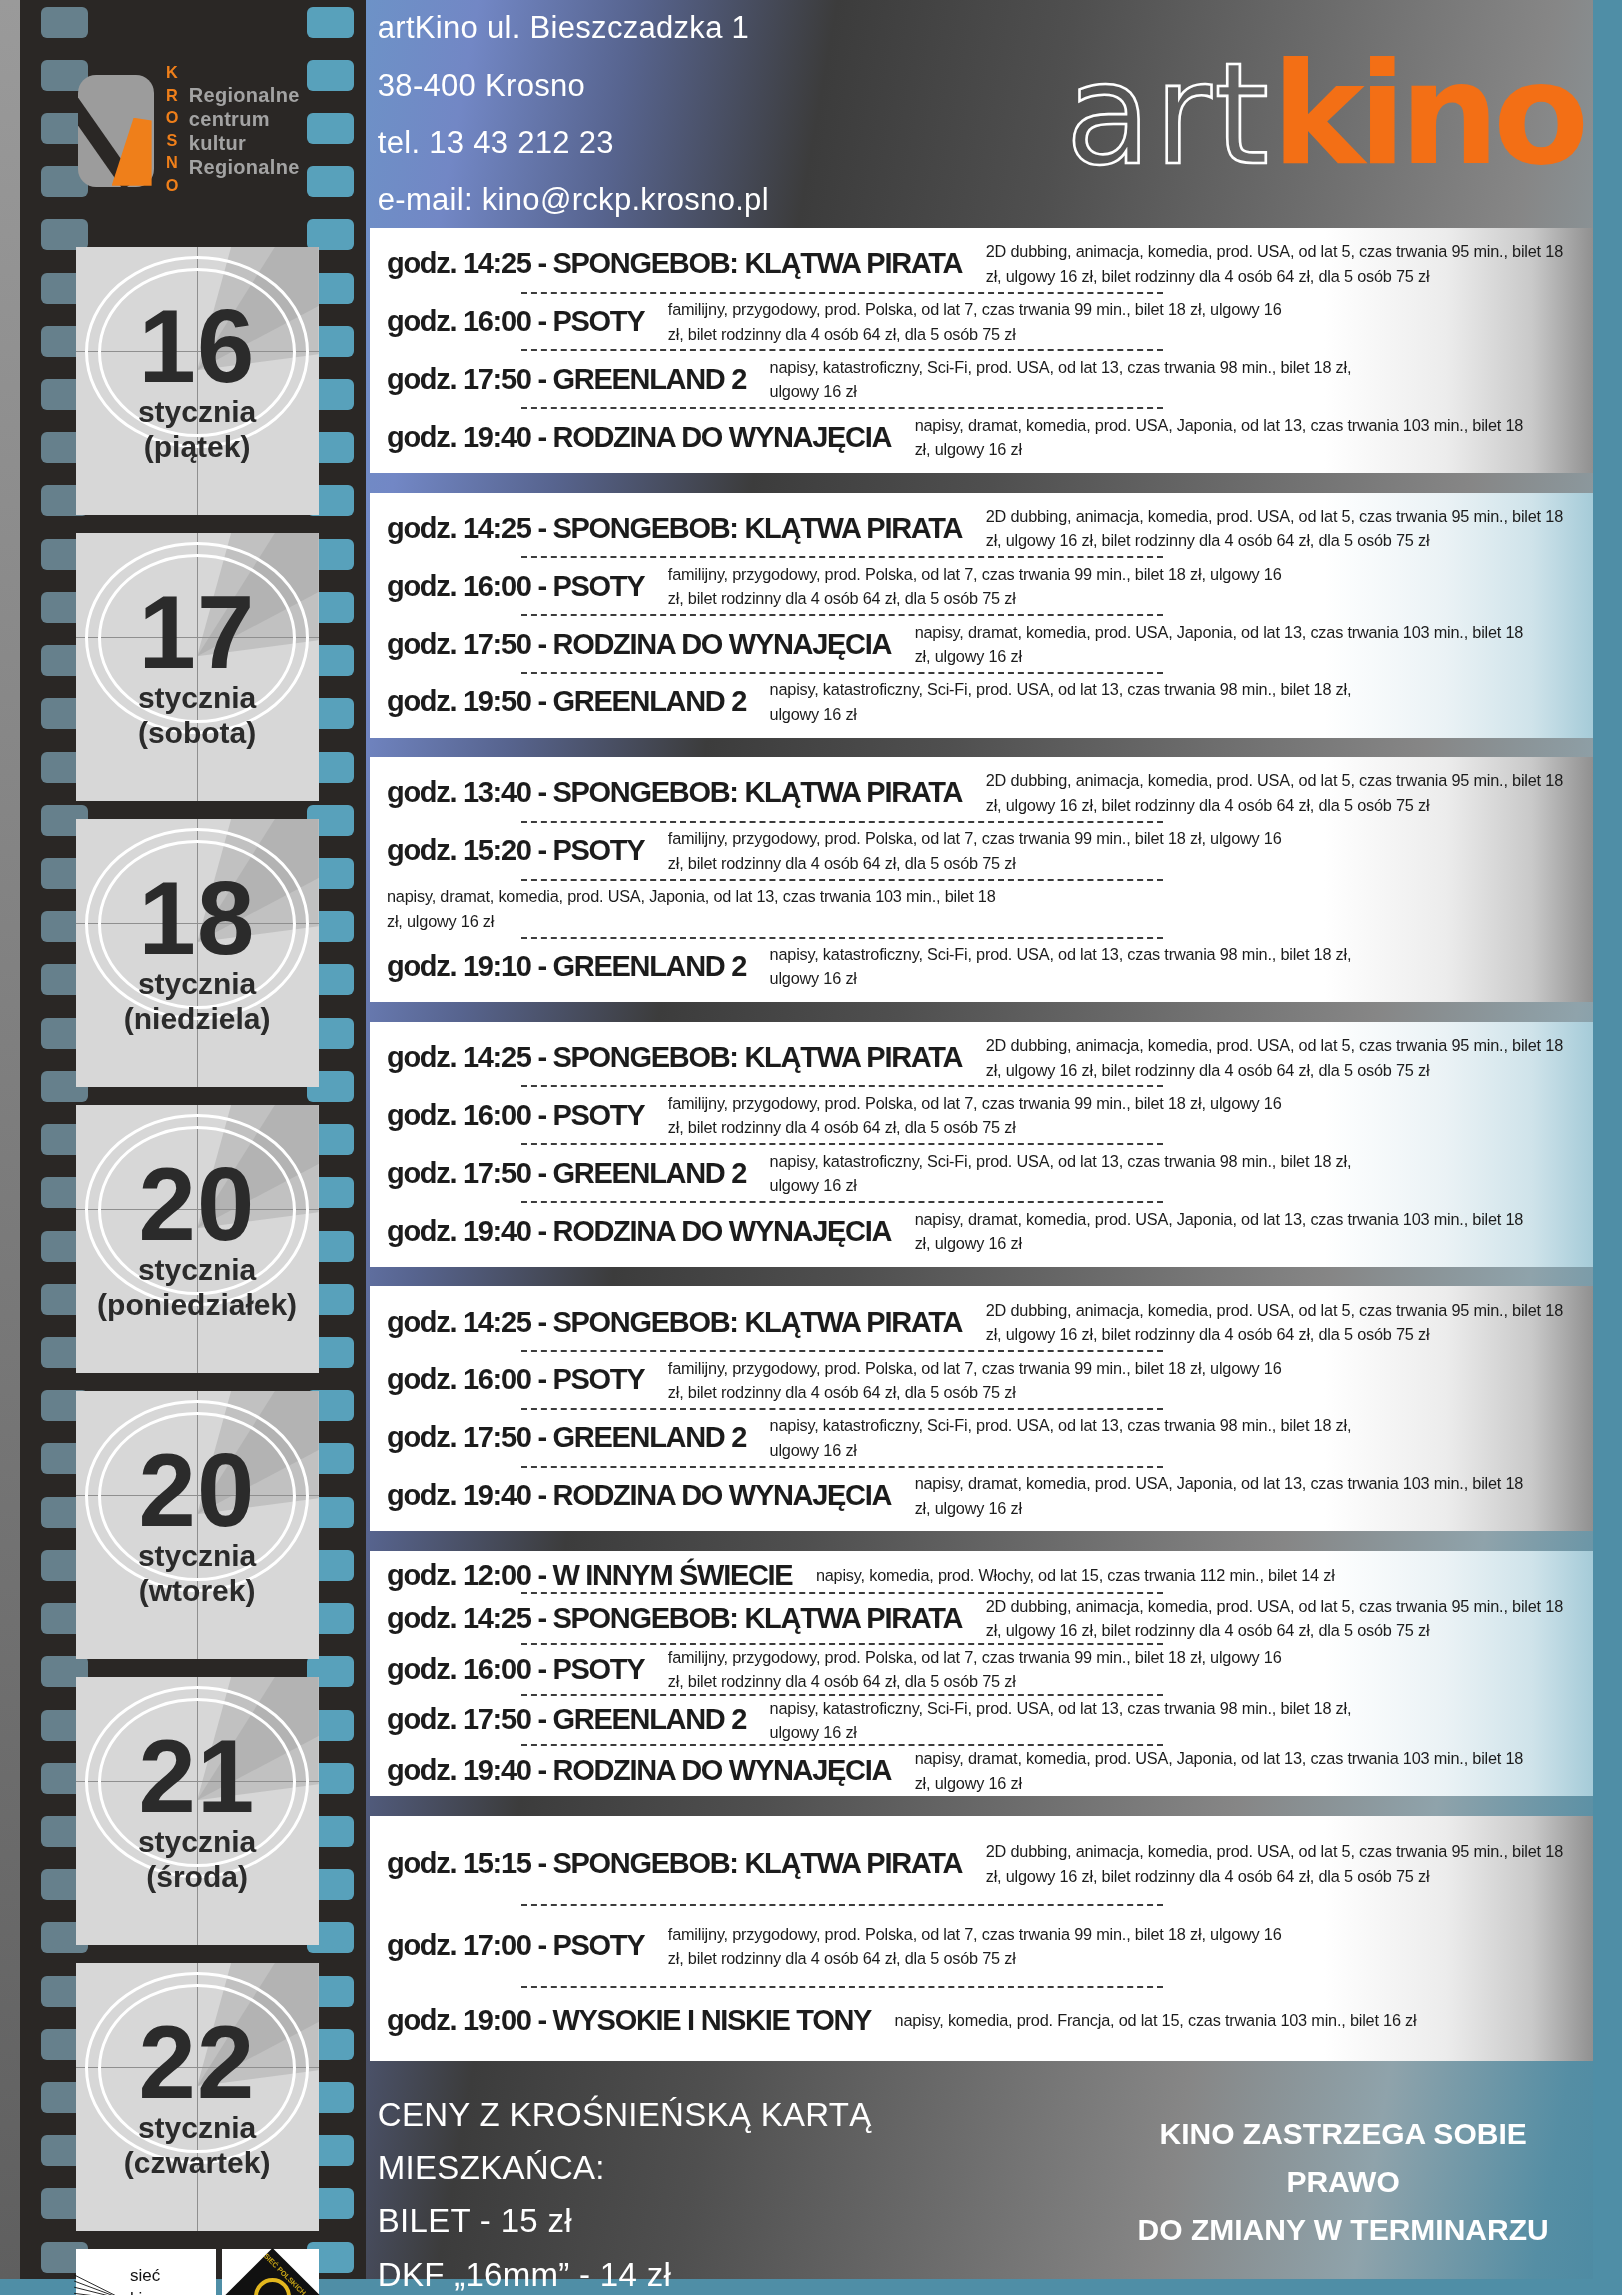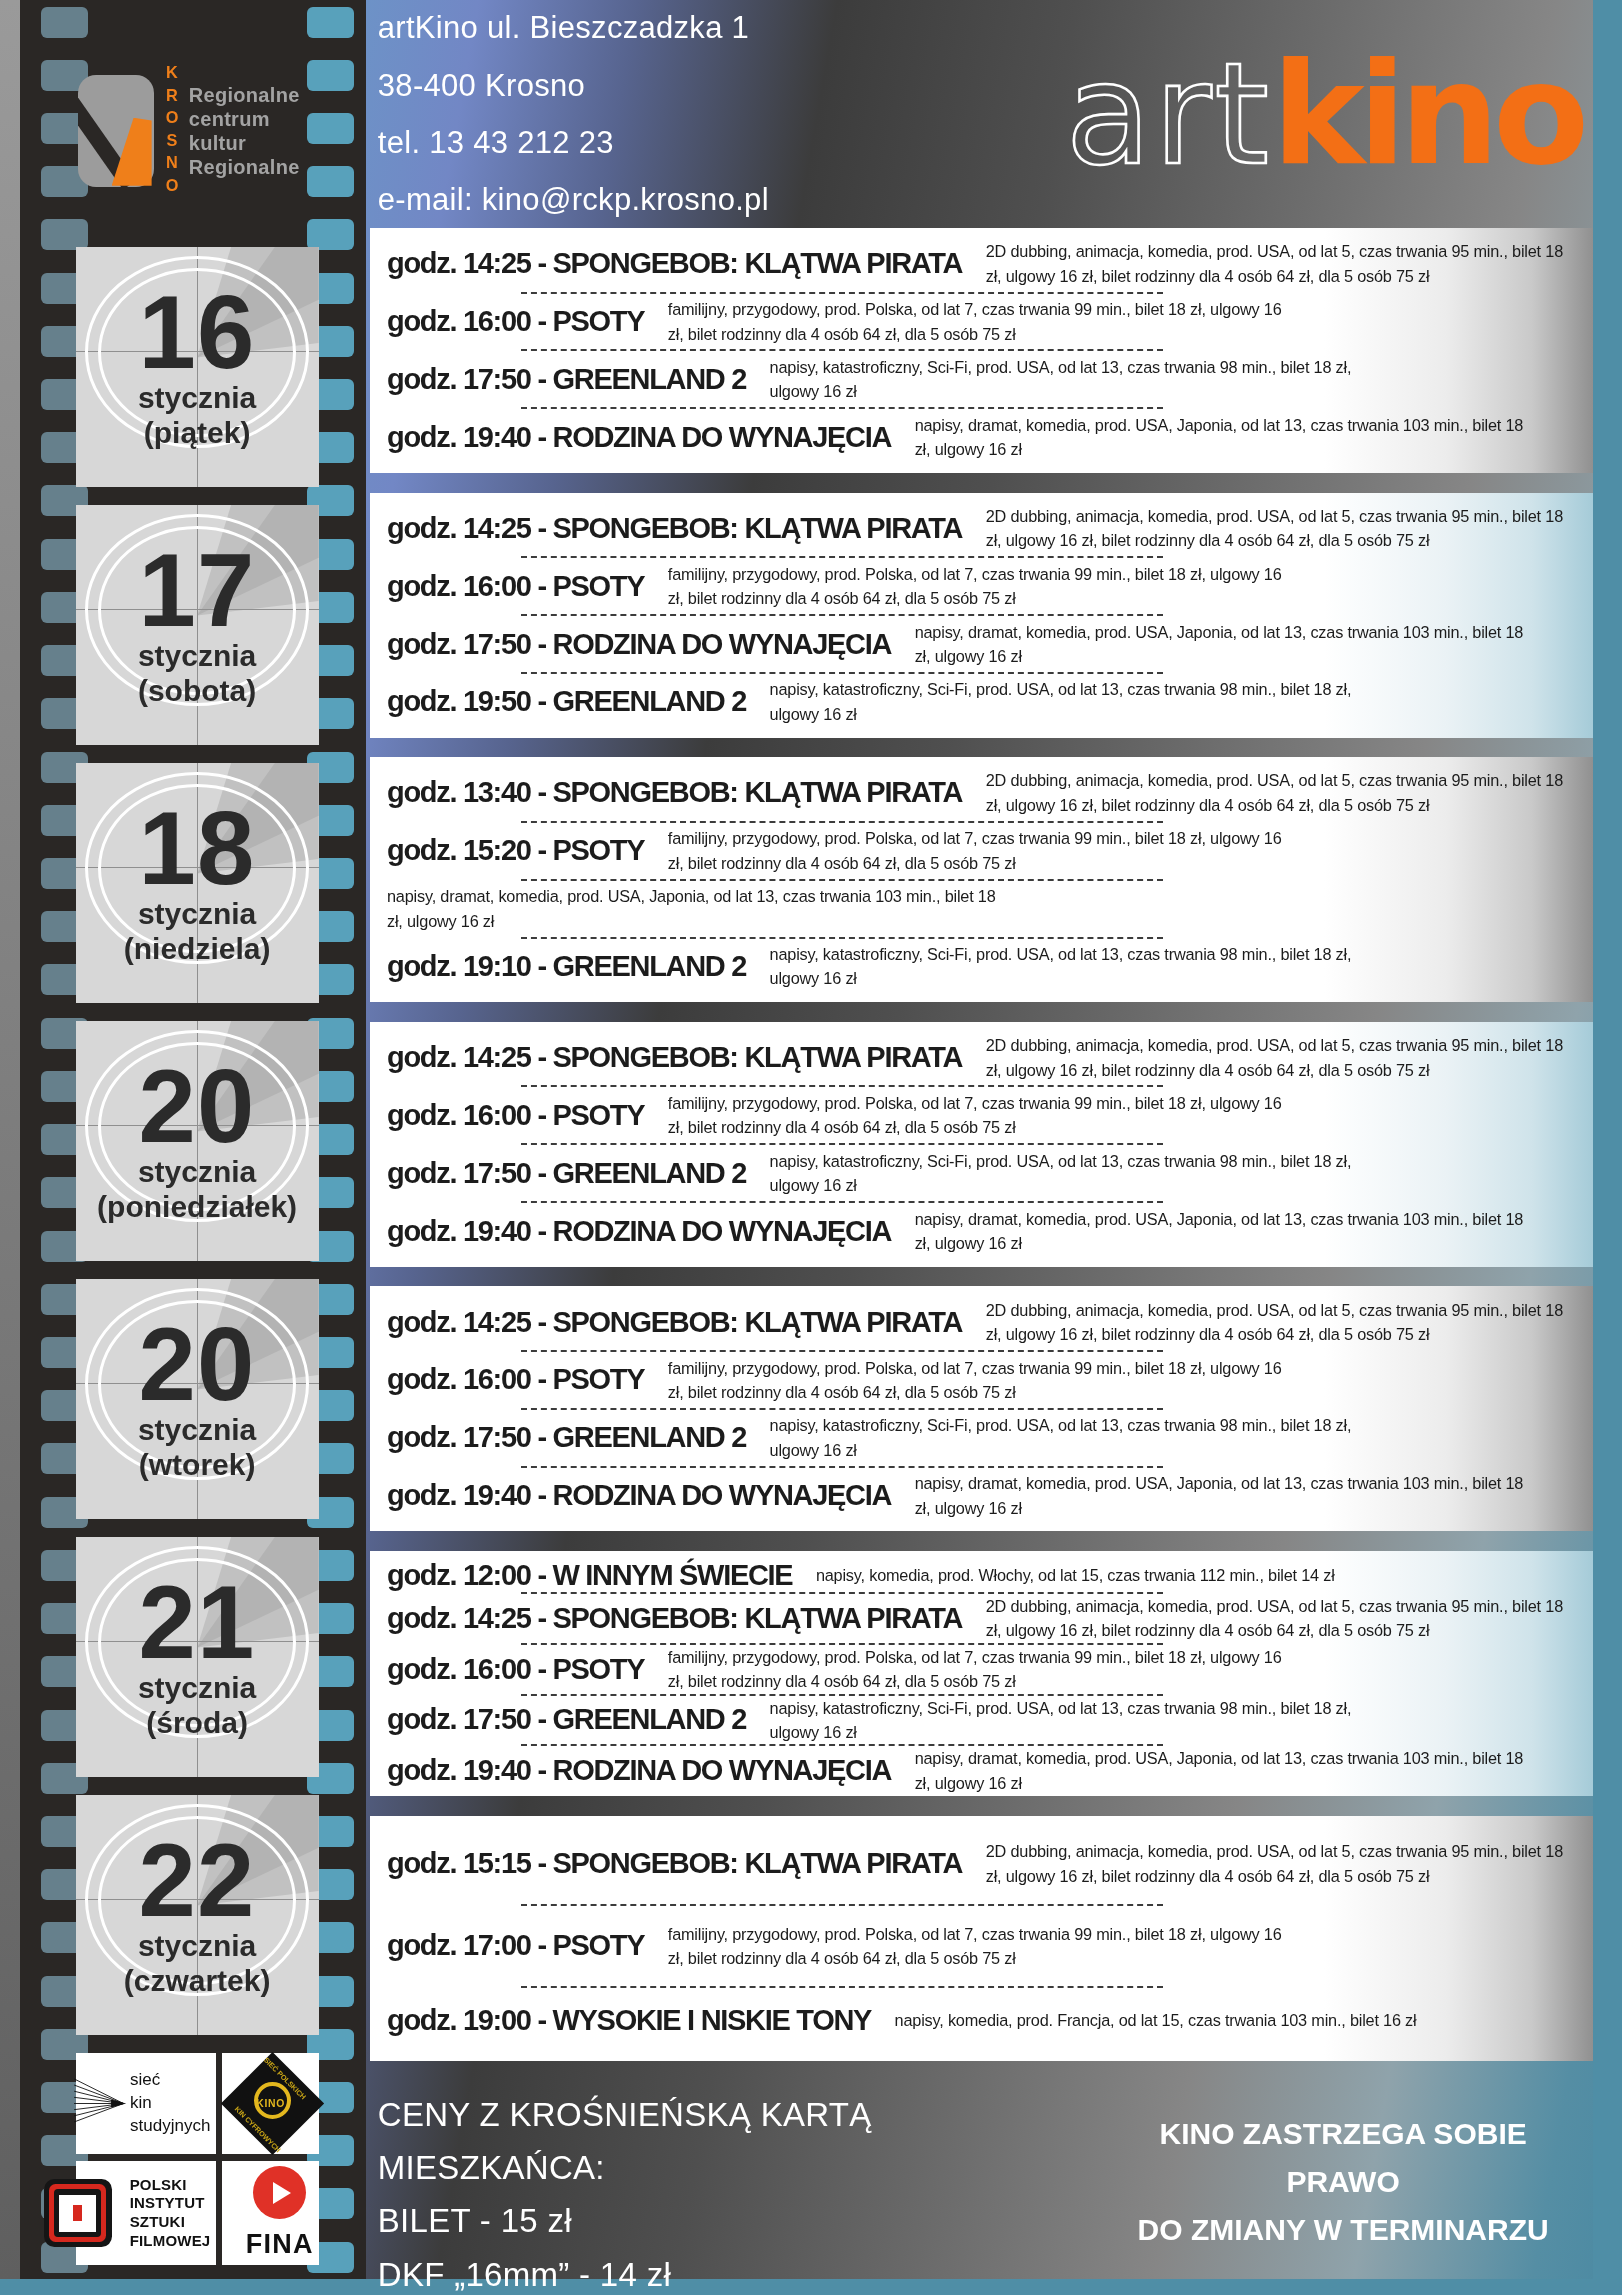--- a/index.html
+++ b/index.html
@@ -35,21 +35,21 @@
   .rckp-mark { position:relative; width:76px; height:112px; flex:0 0 auto; overflow:hidden; }
   .rckp-shape { position:absolute; inset:0; background:#9c9c9c; border-radius:18px; }
   .rckp-slash { position:absolute; left:-13px; top:3.9px; width:124px; height:15.7px;
     background:#2a2725; transform:rotate(55deg); transform-origin:left top; }
   .rckp-wedge { position:absolute; right:2.6px; bottom:1.3px; width:40px; height:68px;
     background:#ef7f1a; clip-path:polygon(55% 0, 100% 4%, 100% 100%, 0 100%); }
   .rckp-krosno { color:#ef7f1a; font-weight:700; font-size:16.3px;
     writing-mode:vertical-rl; text-orientation:upright; letter-spacing:4.6px; flex:0 0 auto; }
   .rckp-text div { color:#a3a3a3; font-size:20px; font-weight:600; line-height:1.2; letter-spacing:0.3px; }
 
-  .date-frame { position:relative; width:243px; height:240px; margin:18px 0;
+  .date-frame { position:relative; width:243px; height:268px; margin:18px 0;
     background:#d7d7d7; overflow:hidden; }
   .wedge { position:absolute; inset:0; }
   .w1 { background:#c1c1c1; clip-path:polygon(50% 46%, 64% 0, 100% 0, 100% 40%); }
   .w2 { background:#b3b3b3; clip-path:polygon(50% 46%, 82% 0, 100% 0, 100% 22%); }
   .cross-v { position:absolute; left:121px; top:0; bottom:0; width:1.3px; background:#8f8f8f; }
   .cross-h { position:absolute; top:104px; left:0; right:0; height:1.3px; background:#8f8f8f; }
   .ellipse { position:absolute; border:3.3px solid #fff; border-radius:50%; }
   .e-outer { left:9px; top:9px; width:224px; height:192px; }
   .e-inner { left:22px; top:21px; width:198px; height:169px; }
   .date-text { position:absolute; inset:0; display:flex; flex-direction:column;

